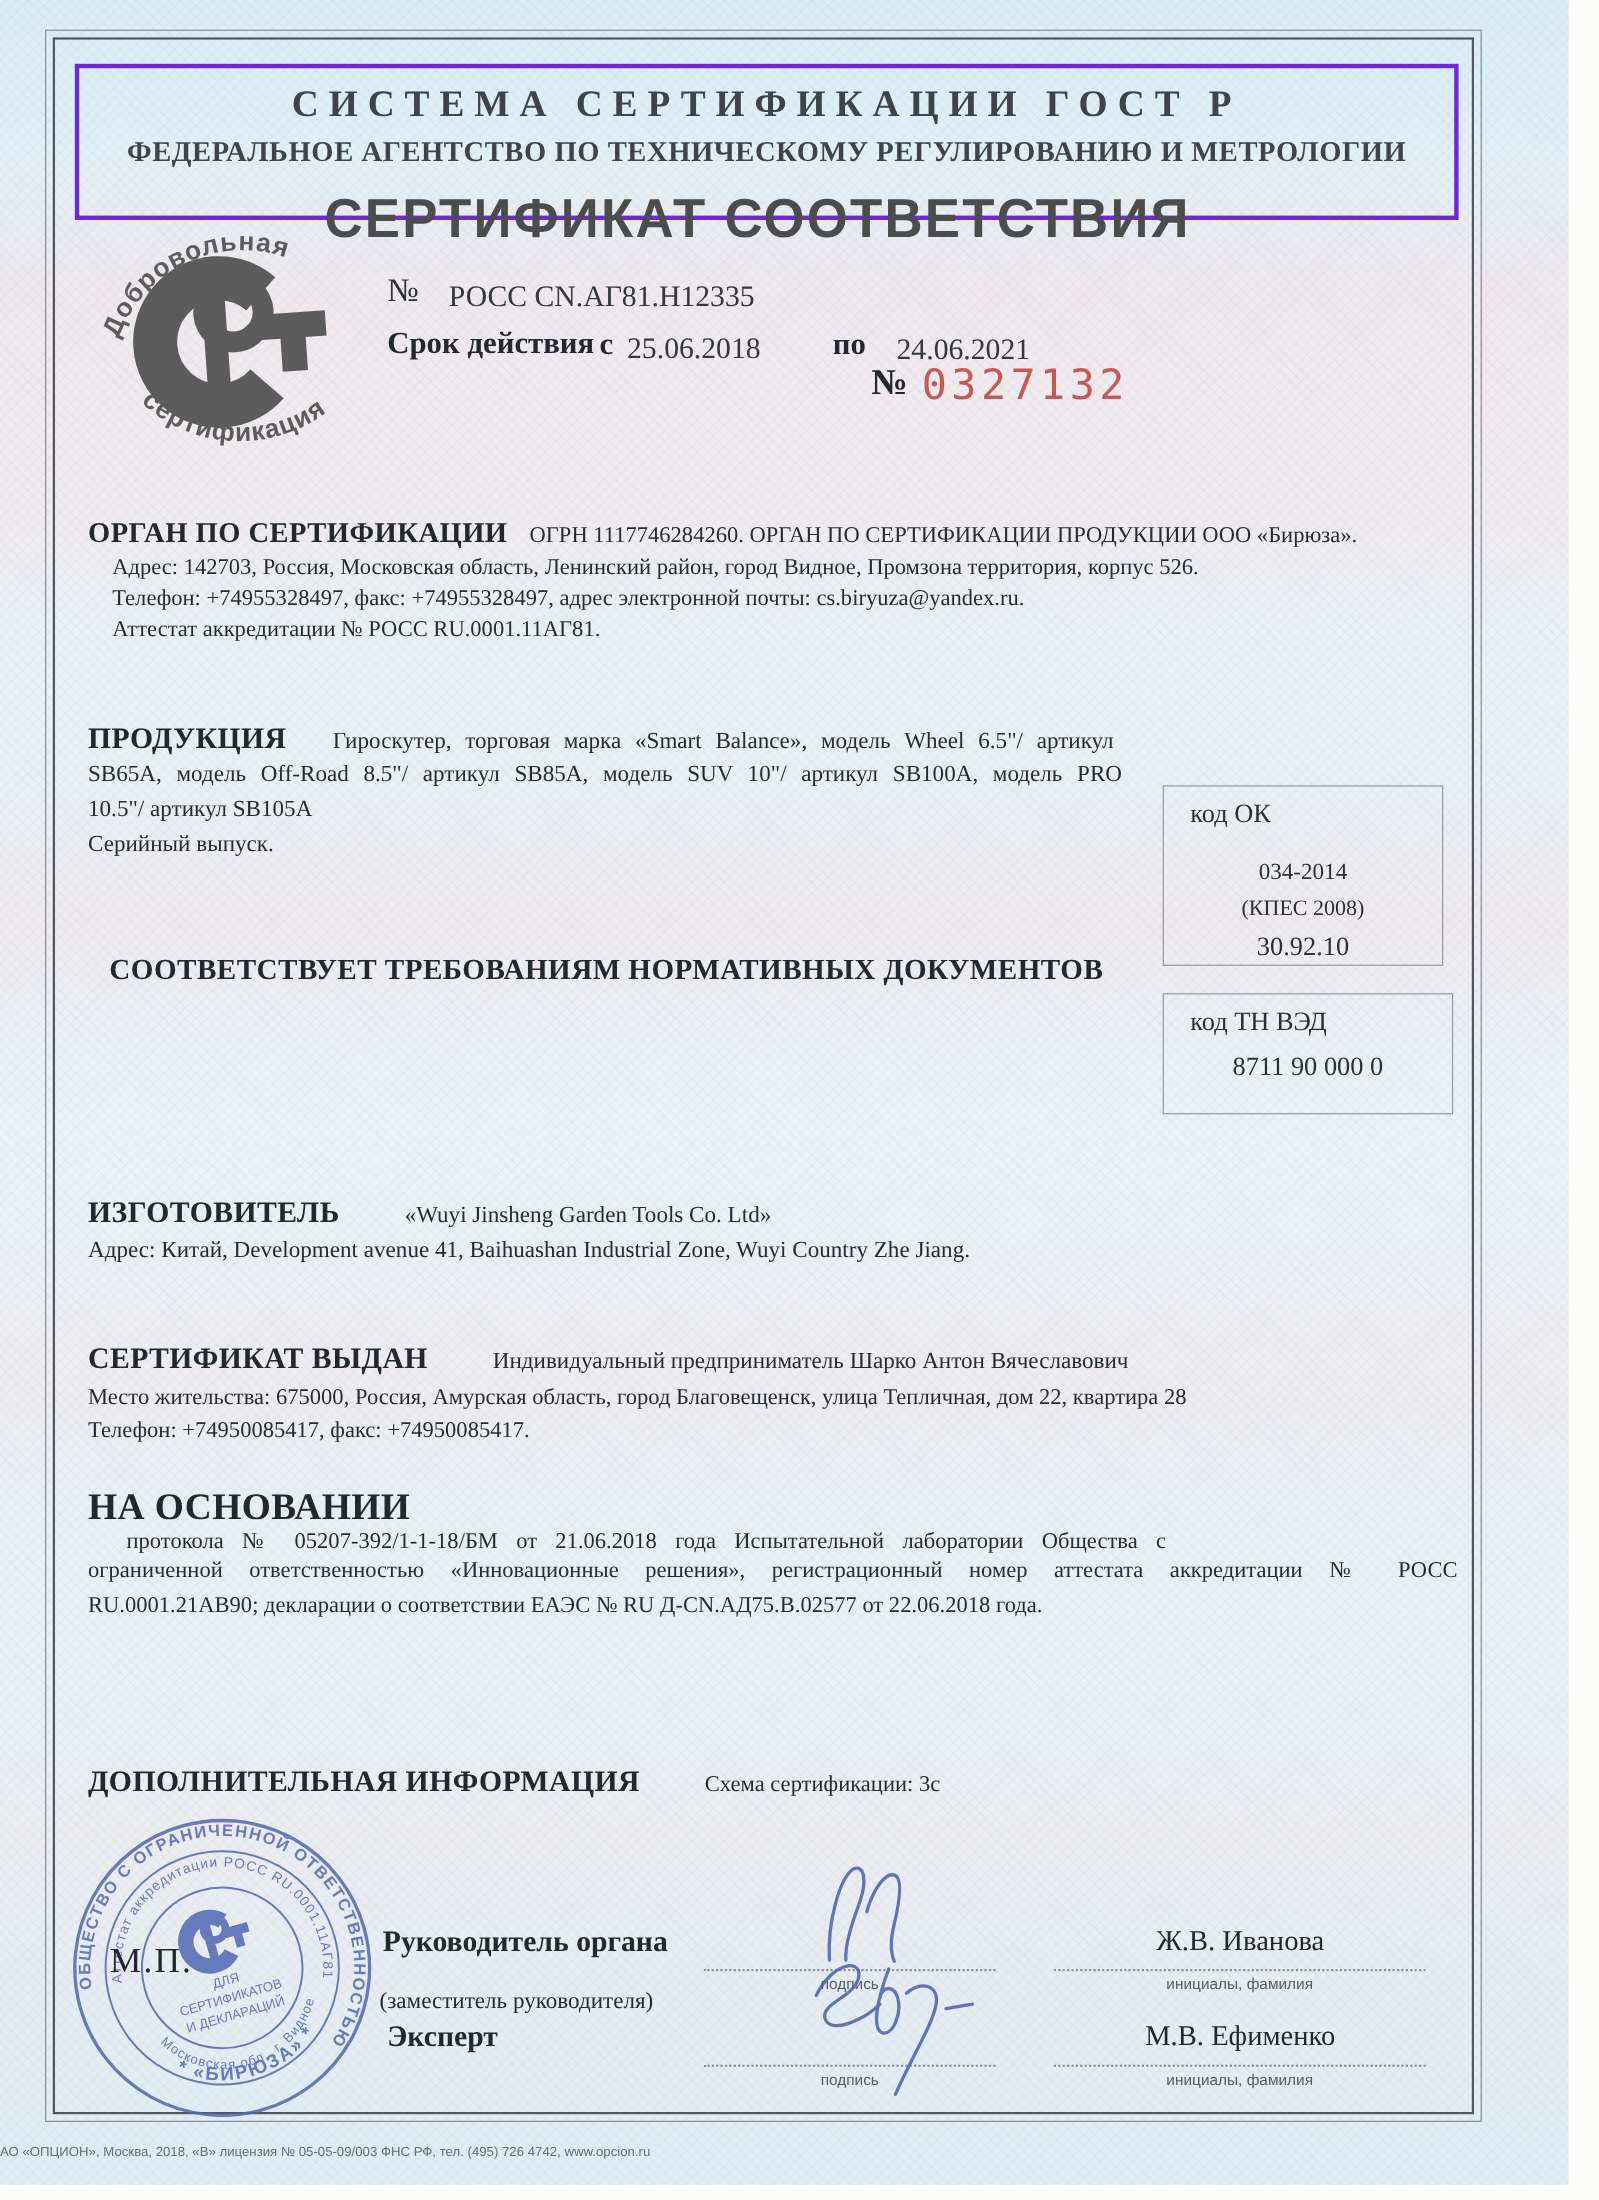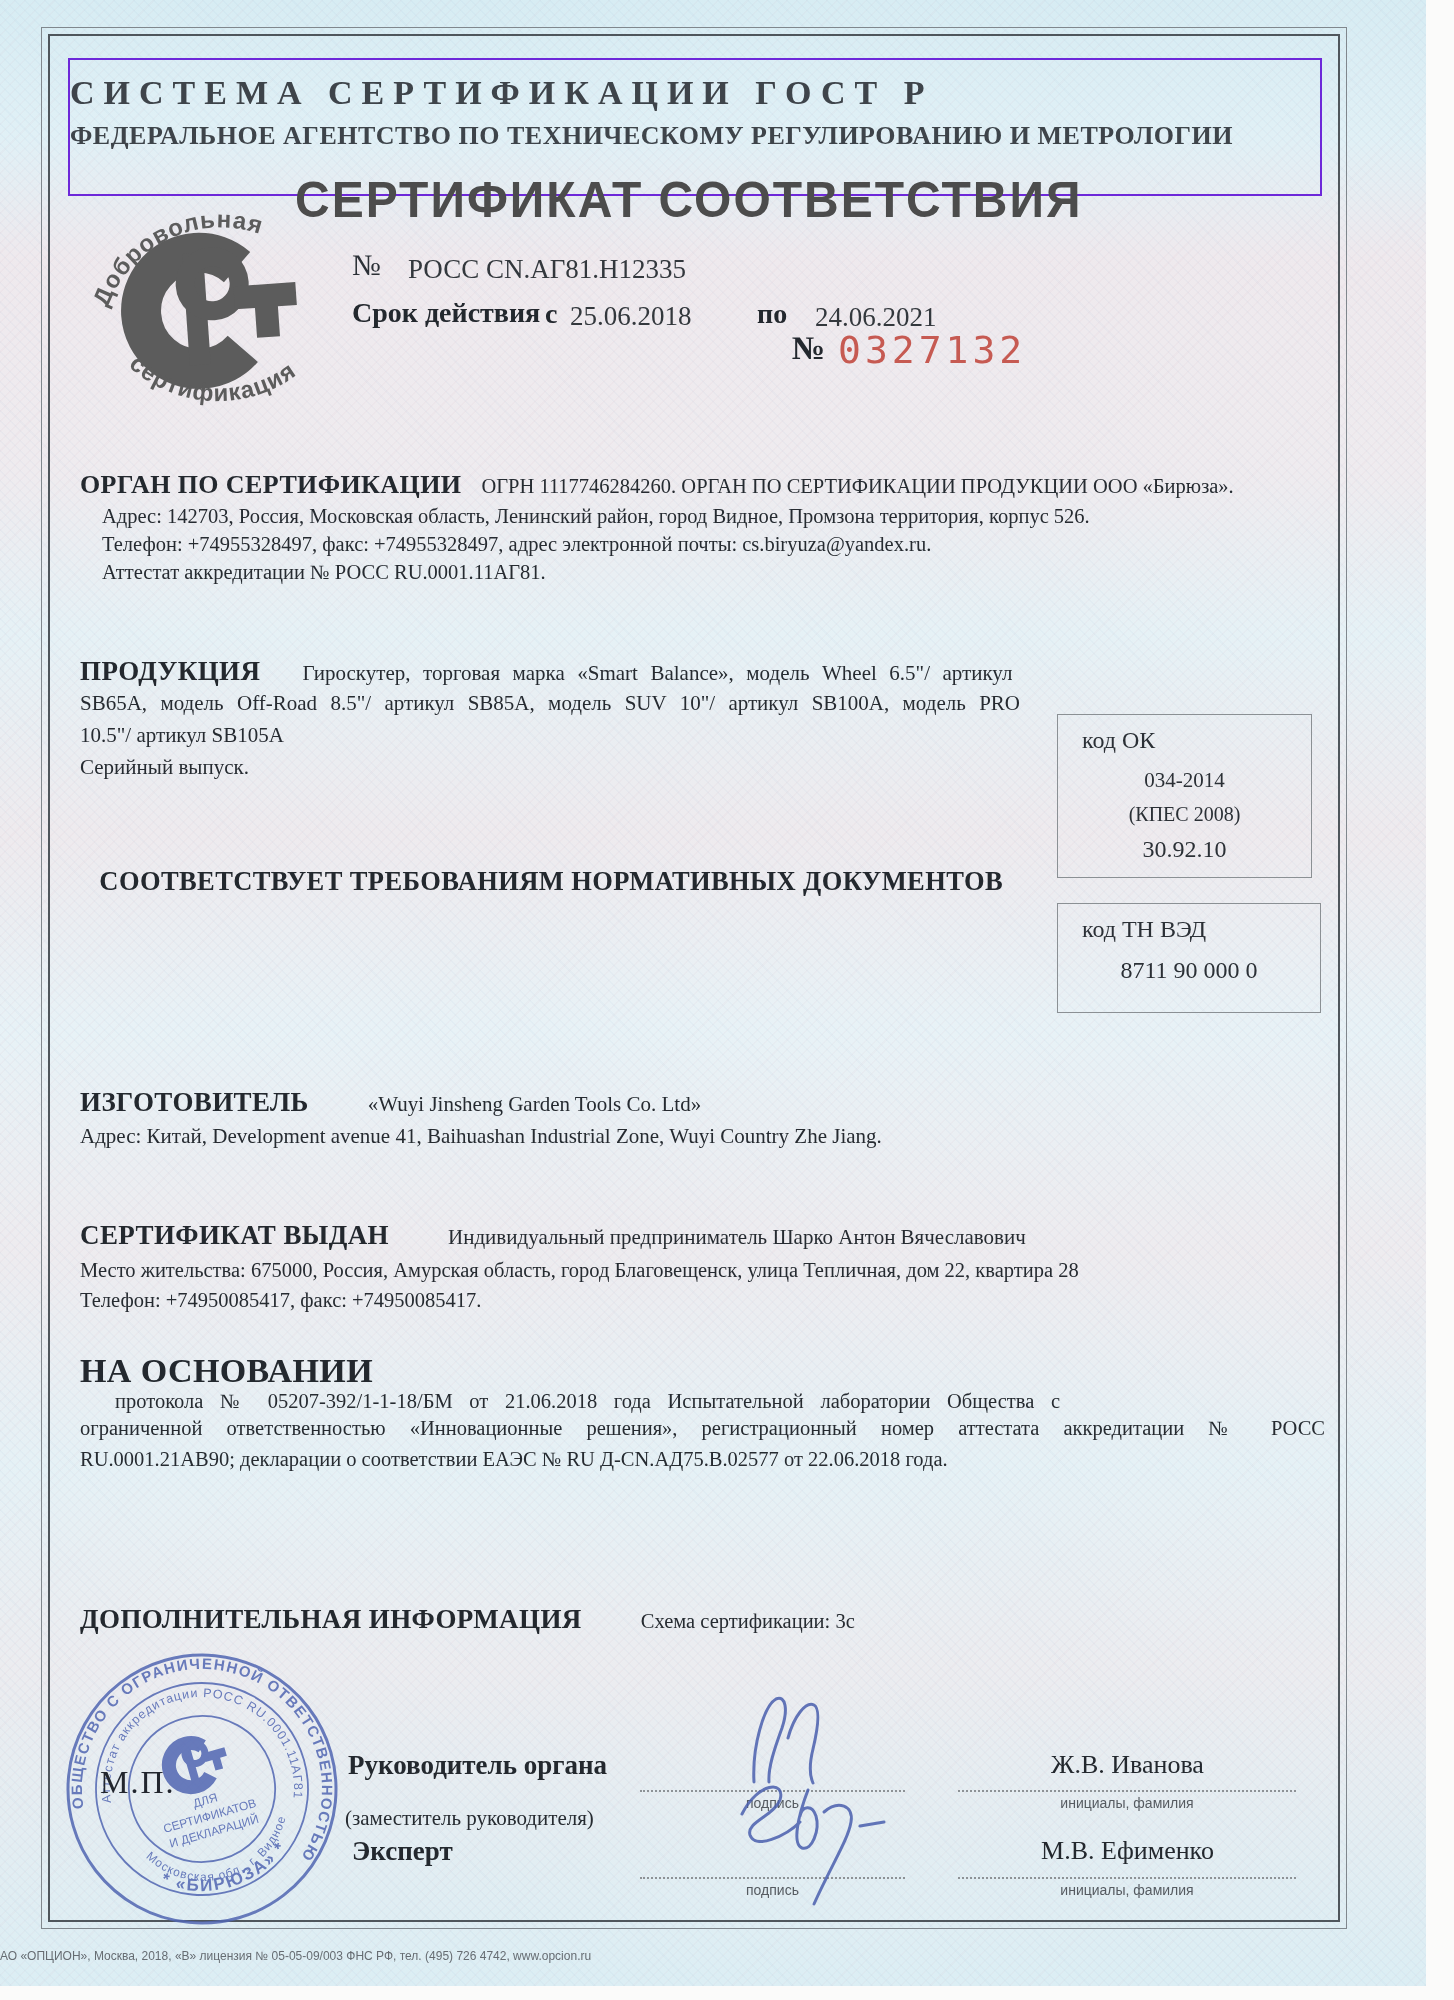--- a/index.html
+++ b/index.html
@@ -13,21 +13,21 @@
         rgba(214,236,243,0.95) 0%, rgba(223,240,246,0.85) 7%,
         rgba(243,226,231,0.55) 13%, rgba(244,229,233,0.5) 24%,
         rgba(228,241,246,0.65) 32%, rgba(243,227,231,0.5) 42%,
         rgba(231,242,247,0.7) 52%, rgba(243,228,232,0.45) 63%,
         rgba(228,241,246,0.75) 74%, rgba(240,228,232,0.4) 84%,
         rgba(219,238,244,0.95) 100%),
       #e9f2f5;}
   .frame{position:absolute;left:48px;top:34px;width:1288px;height:1884px;
          border:2px solid #4f565c;outline:1px solid #80878d;outline-offset:6px;}
   .header-box{position:absolute;left:68px;top:58px;width:1250px;height:134px;
-              border:2px solid #6d28d9;text-align:left;}
+              border:4px solid #6d28d9;text-align:center;}
   .h-line1{margin-top:14px;font-size:34px;font-weight:bold;letter-spacing:9px;color:#3e444a;}
   .h-line2{margin-top:9px;font-size:26px;font-weight:bold;letter-spacing:.5px;color:#3e444a;}
   .doc-title{position:absolute;left:295px;top:172px;
              font-family:"Liberation Sans",sans-serif;font-weight:bold;font-size:48px;
              letter-spacing:2px;color:#4c4c4c;transform:scaleY(1.04);}
   .abs{position:absolute;}
   .serif-b{font-weight:bold;color:#23282e;}
   .sec-heading{font-size:26px;font-weight:bold;color:#23282e;letter-spacing:.4px;}
   .sec-inline{font-size:20.5px;color:#262b31;}
   .sec-line{font-size:20.5px;line-height:28px;color:#262b31;}
@@ -108,21 +108,21 @@
   <div class="abs" style="left:80px;top:656px;width:940px;">
     <span class="sec-heading" style="font-size:27px;">ПРОДУКЦИЯ</span>
     <span class="sec-inline just" style="width:710px;margin-left:38px;font-size:21px;">Гироскутер, торговая марка «Smart Balance», модель Wheel 6.5"/ артикул</span>
     <div class="sec-line justd" style="font-size:21px;line-height:32px;">SB65A, модель Off-Road 8.5"/ артикул SB85A, модель SUV 10"/ артикул SB100A, модель PRO</div>
     <div class="sec-line" style="font-size:21px;line-height:32px;">10.5"/ артикул SB105A</div>
     <div class="sec-line" style="font-size:21px;line-height:32px;">Серийный выпуск.</div>
   </div>
 
   <div class="code-box" style="left:1057px;top:714px;width:253px;height:162px;">
     <div class="code-label">код ОК</div>
-    <div class="code-val" style="margin-top:14px;">034-2014</div>
+    <div class="code-val" style="margin-top:26px;">034-2014</div>
     <div class="code-val" style="margin-top:10px;font-size:20px;">(КПЕС 2008)</div>
     <div class="code-val" style="margin-top:10px;font-size:24px;">30.92.10</div>
   </div>
 
   <div class="abs" style="left:63px;top:866px;width:940px;text-align:right;">
     <div class="sec-heading" style="font-size:26.5px;">СООТВЕТСТВУЕТ ТРЕБОВАНИЯМ НОРМАТИВНЫХ ДОКУМЕНТОВ</div>
   </div>
 
   <div class="code-box" style="left:1057px;top:903px;width:262px;height:108px;">
     <div class="code-label">код ТН ВЭД</div>

